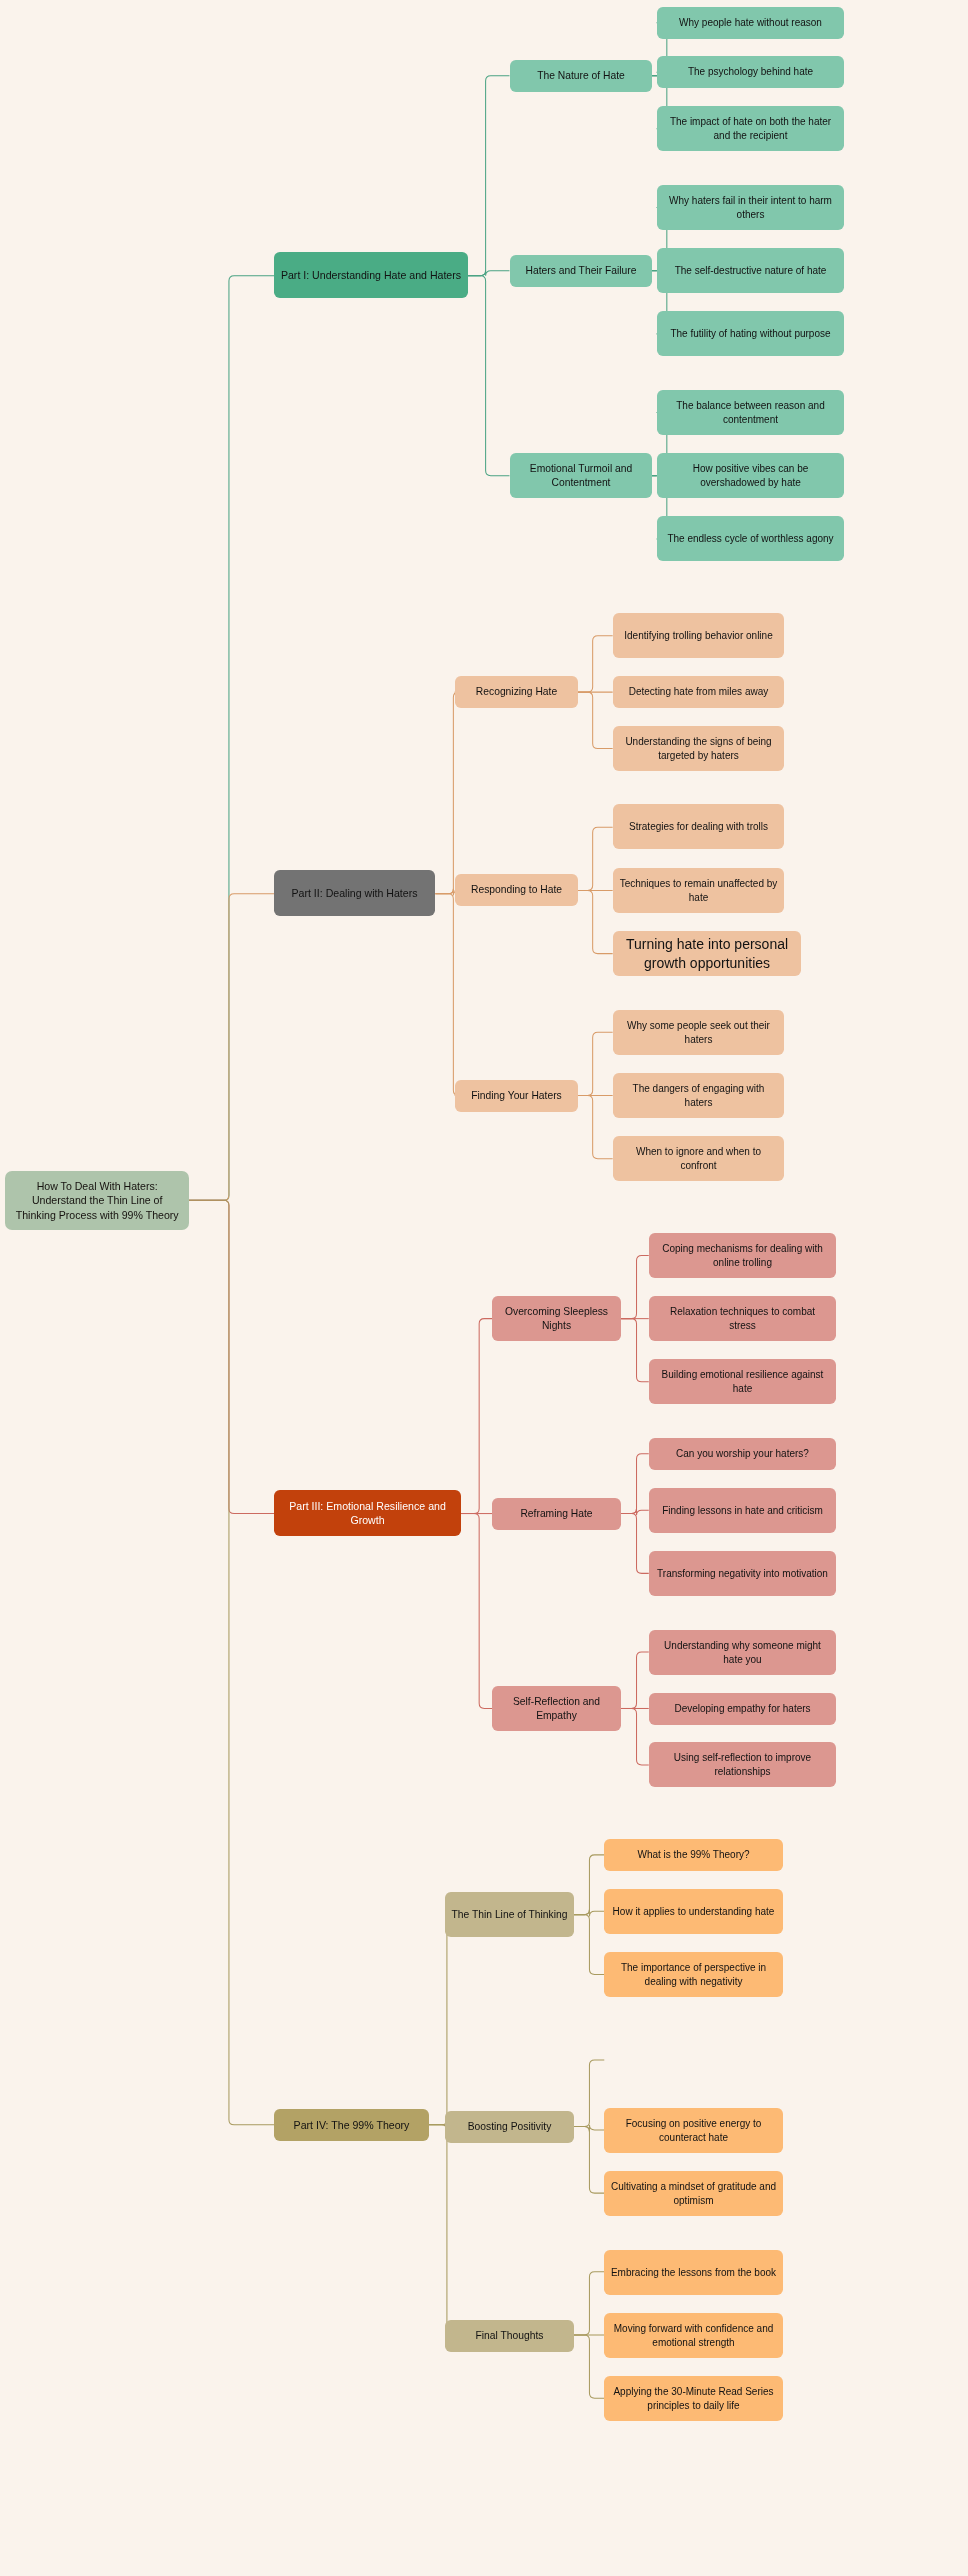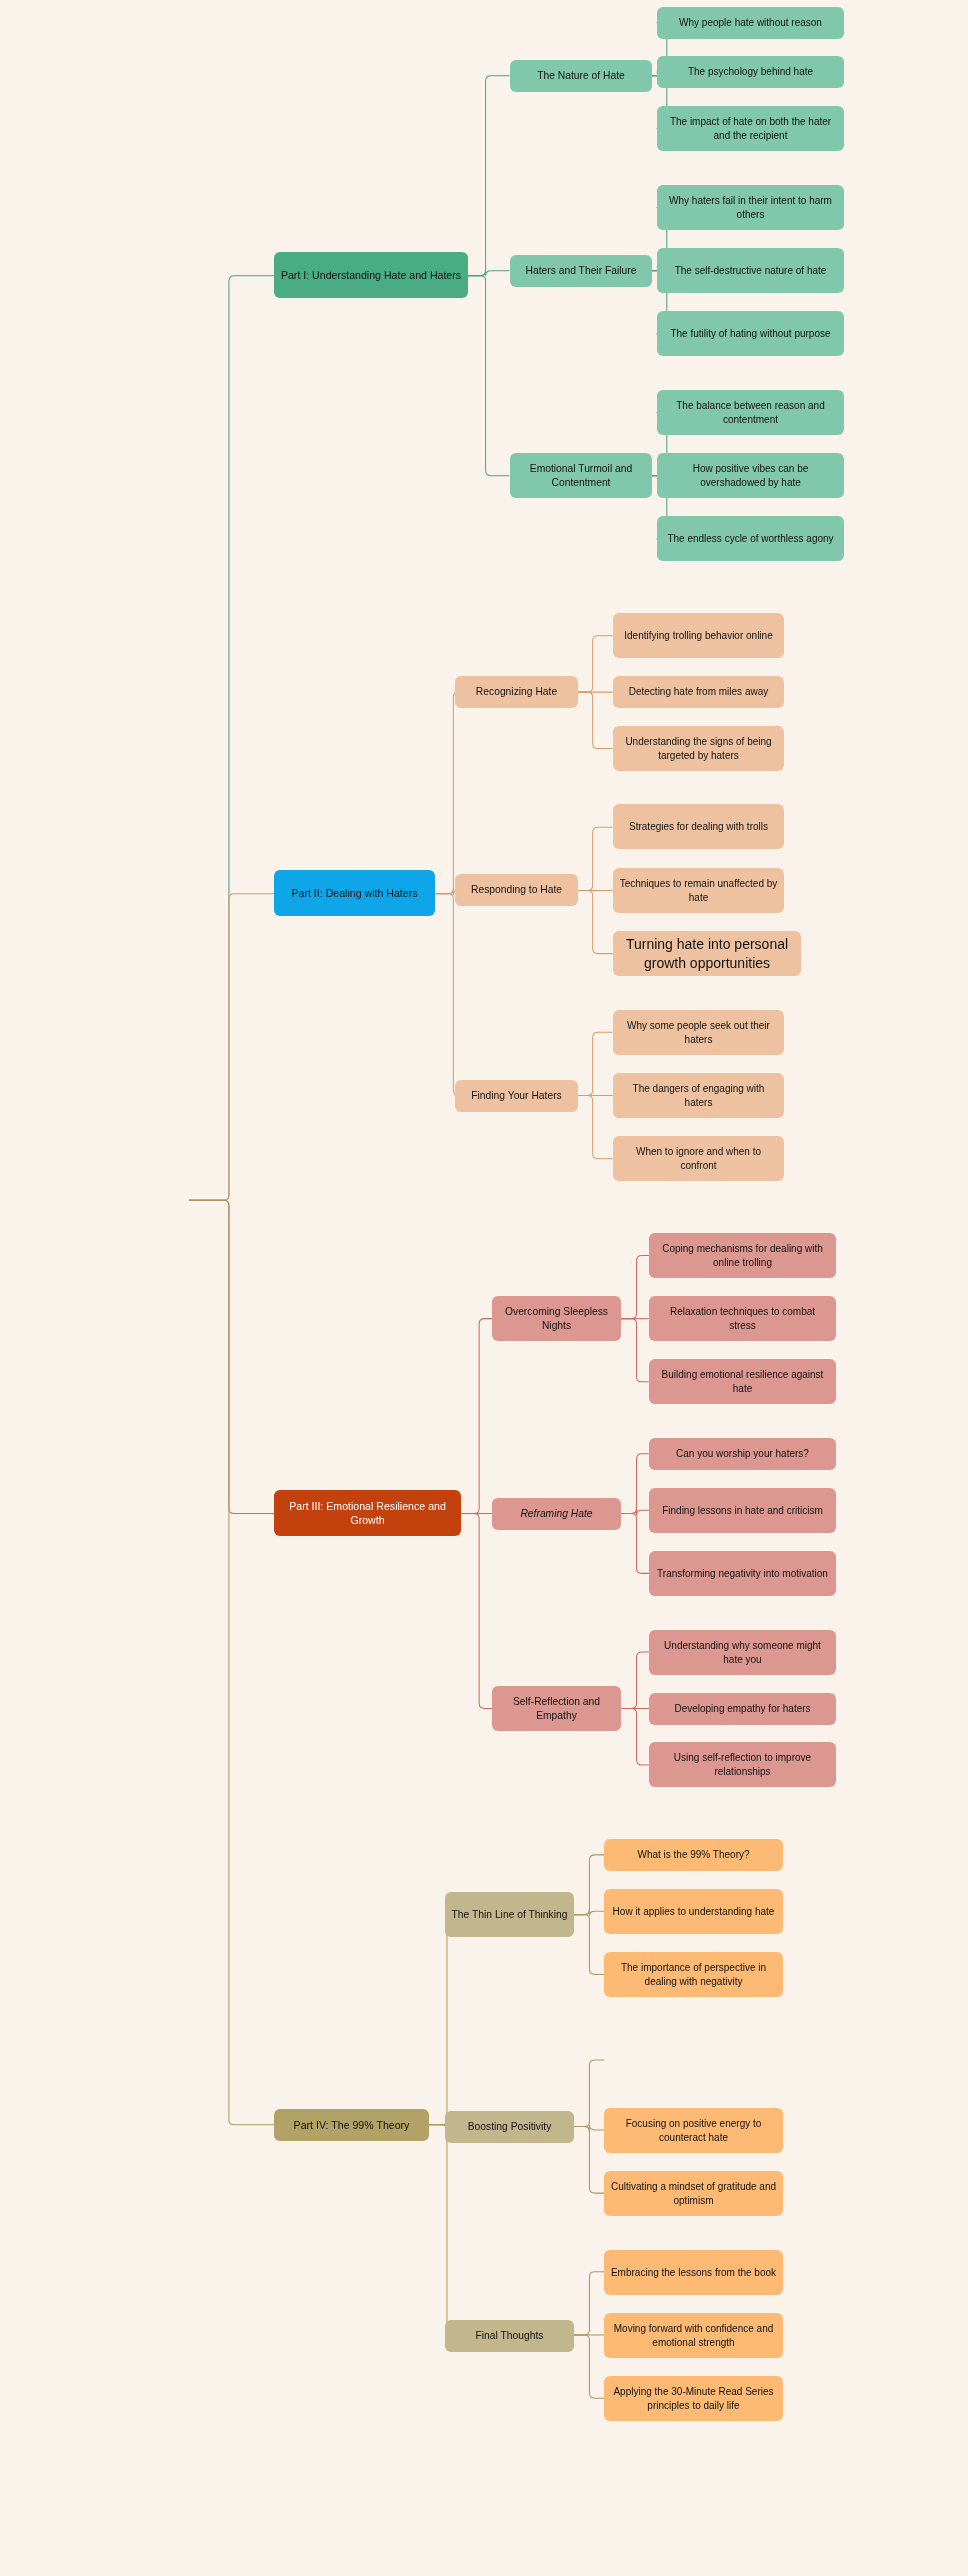--- a/index.html
+++ b/index.html
@@ -48,21 +48,21 @@
     color: #16120f;
     font-size: 10.6px;
     border-radius: 7px;
   }
   
   .p1-branch { background: #4aac85; color: #121212; font-size: 10.6px; }
   .p1-sub    { background: #81c7ac; color: #121212; font-size: 10.3px; }
   .p1-leaf   { background: #81c7ac; color: #121212; font-size: 10px; }
 
   
-  .p2-branch { background: #0ea5e9; color: #121212; font-size: 10.6px; }
+  .p2-branch { background: #737373; color: #121212; font-size: 10.6px; }
   .p2-sub    { background: #eec2a0; color: #121212; font-size: 10.3px; }
   .p2-leaf   { background: #eec2a0; color: #121212; font-size: 10px; }
 
   
   .p3-branch { background: #c2410c; color: #ffffff; font-size: 10.6px; }
   .p3-sub    { background: #dc9790; color: #121212; font-size: 10.3px; }
   .p3-leaf   { background: #dc9790; color: #121212; font-size: 10px; }
 
   
   .p4-branch { background: #b3a265; color: #121212; font-size: 10.6px; }
@@ -219,21 +219,21 @@
     </div>
     <div class="node p3-leaf" style="left: 649px; top: 1438px; width: 187px; height: 32px; font-size: 10px;">
       <span>Can you worship your haters?</span>
     </div>
     <div class="node p3-leaf" style="left: 649px; top: 1488px; width: 187px; height: 45px; font-size: 10px;">
       <span>Finding lessons in hate and criticism</span>
     </div>
     <div class="node p3-leaf" style="left: 649px; top: 1551px; width: 187px; height: 45px; font-size: 10px;">
       <span>Transforming negativity into motivation</span>
     </div>
-    <div class="node p3-sub" style="left: 492px; top: 1498px; width: 129px; height: 32px; font-size: 10.3px; font-style: italic;">
+    <div class="node p3-sub" style="left: 492px; top: 1498px; width: 129px; height: 32px; font-size: 10.3px;">
       <span>Reframing Hate</span>
     </div>
     <div class="node p3-leaf" style="left: 649px; top: 1630px; width: 187px; height: 45px; font-size: 10px;">
       <span>Understanding why someone might hate you</span>
     </div>
     <div class="node p3-leaf" style="left: 649px; top: 1693px; width: 187px; height: 32px; font-size: 10px;">
       <span>Developing empathy for haters</span>
     </div>
     <div class="node p3-leaf" style="left: 649px; top: 1742px; width: 187px; height: 45px; font-size: 10px;">
       <span>Using self-reflection to improve relationships</span>
@@ -273,14 +273,17 @@
     </div>
     <div class="node p4-leaf" style="left: 604px; top: 2376px; width: 179px; height: 45px; font-size: 10px;">
       <span>Applying the 30-Minute Read Series principles to daily life</span>
     </div>
     <div class="node p4-sub" style="left: 445px; top: 2320px; width: 129px; height: 32px; font-size: 10.3px;">
       <span>Final Thoughts</span>
     </div>
     <div class="node p4-branch" style="left: 274px; top: 2109px; width: 155px; height: 32px; font-size: 10.6px;">
       <span>Part IV: The 99% Theory</span>
     </div>
+    <div class="node lvl-root" style="left: 5.2px; top: 1171px; width: 184px; height: 59px; font-size: 10.6px;">
+      <span>How To Deal With Haters: Understand the Thin Line of Thinking Process with 99% Theory</span>
+    </div>
   </div>
 
 
 </body></html>

